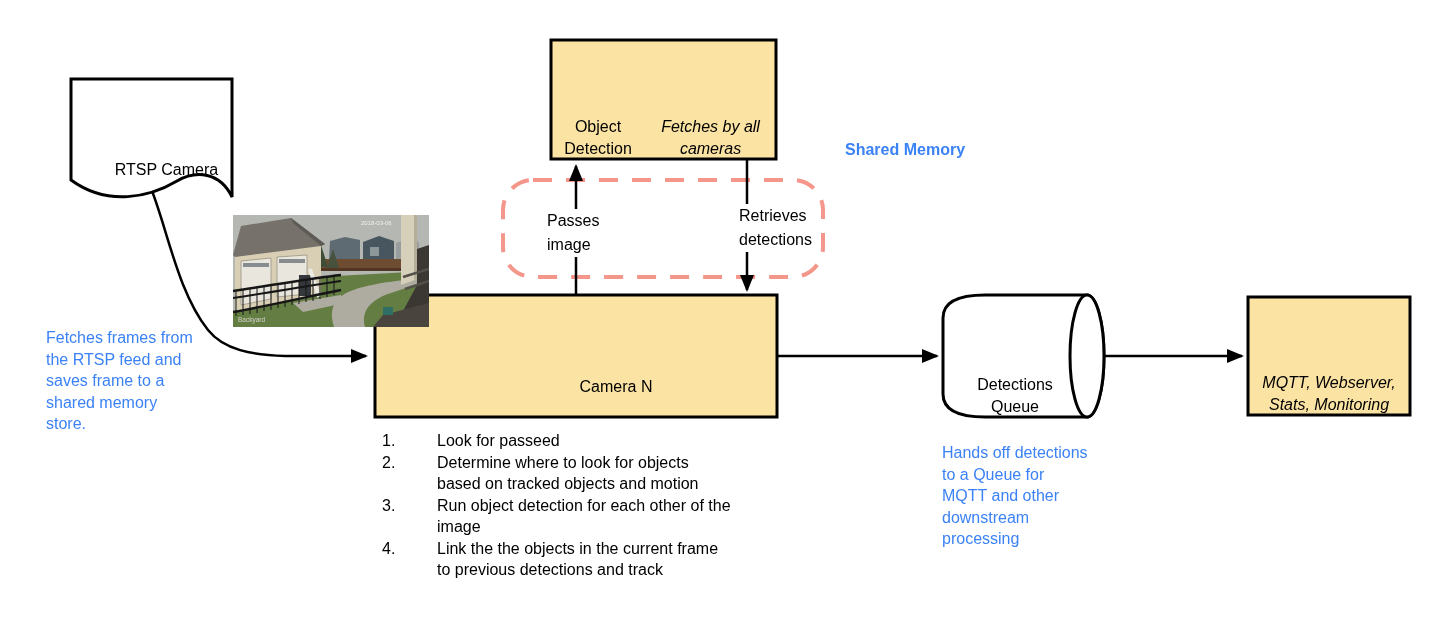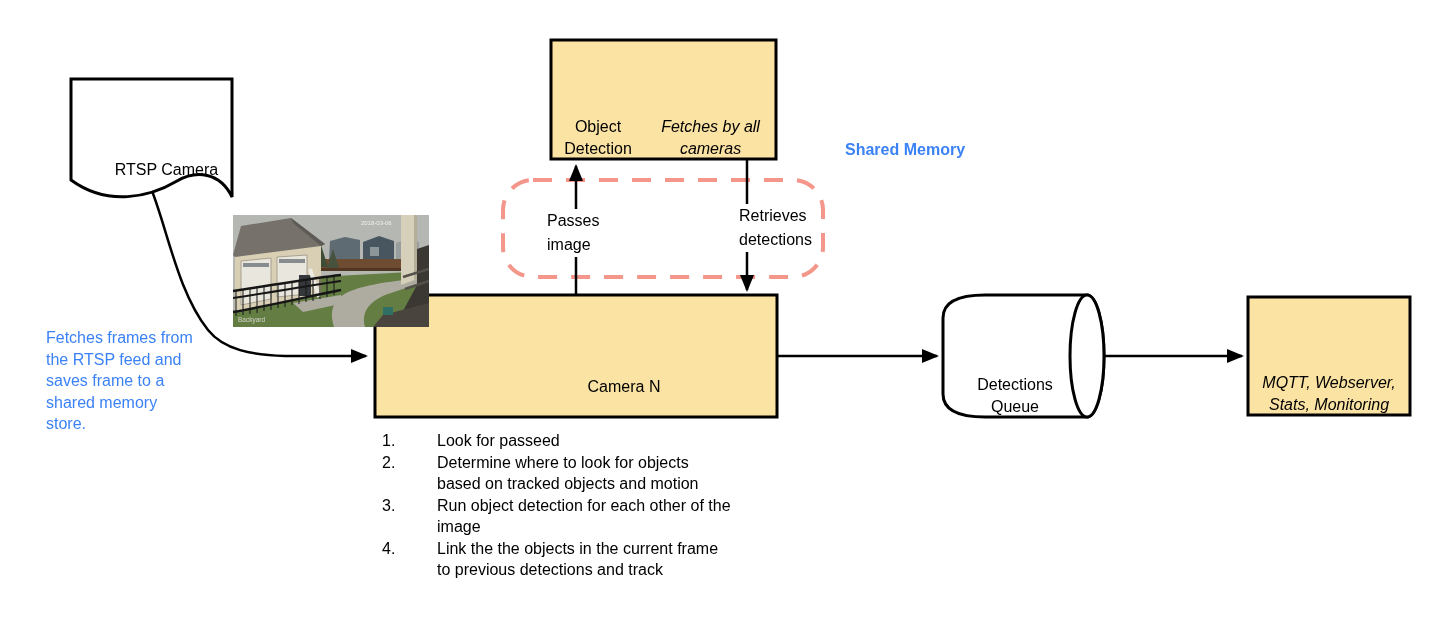--- a/index.html
+++ b/index.html
@@ -128,21 +128,21 @@
     <text x="5" y="107" font-size="6.5" fill="#e8e8e8" opacity="0.8">Backyard</text>
   </svg>
 
   <div class="node-label" style="left:71px; top:79px; width:191px; height:101px;">RTSP Camera</div>
 
   <div class="node-label" style="left:551px; top:40px; width:225px; height:119px;">
     <div>Object Detection</div>
     <div class="sub">Fetches by all cameras</div>
   </div>
 
-  <div class="node-label" style="left:375px; top:295px; width:402px; height:102px;padding-left:48px;">Camera N</div>
+  <div class="node-label" style="left:367px; top:295px; width:402px; height:102px;padding-left:48px;">Camera N</div>
 
   <div class="node-label" style="left:943px; top:295px; width:144px; height:122px;">Detections
 Queue</div>
 
   <div class="node-label" style="left:1248px; top:297px; width:162px; height:118px;font-style:italic;">MQTT, Webserver,
 Stats, Monitoring</div>
 
   <div class="edge-label" style="left:545px; top:209px;">Passes
 image</div>
 
@@ -151,20 +151,25 @@
 
   <div class="txt" style="left:46px; top:327px;">Fetches frames from
 the RTSP feed and
 saves frame to a
 shared memory
 store.</div>
 
   <div class="txt bold" style="left:845px; top:139px;">Shared Memory</div>
 
 
+  <div class="txt" style="left:942px; top:442px;">Hands off detections
+to a Queue for
+MQTT and other
+downstream
+processing</div>
 
   <div class="steps">
     <div class="step">
       <span class="step-num">1.</span>
       <span class="step-text">Look for passeed</span>
     </div>
     <div class="step">
       <span class="step-num">2.</span>
       <span class="step-text">Determine where to look for objects
 based on tracked objects and motion</span>

